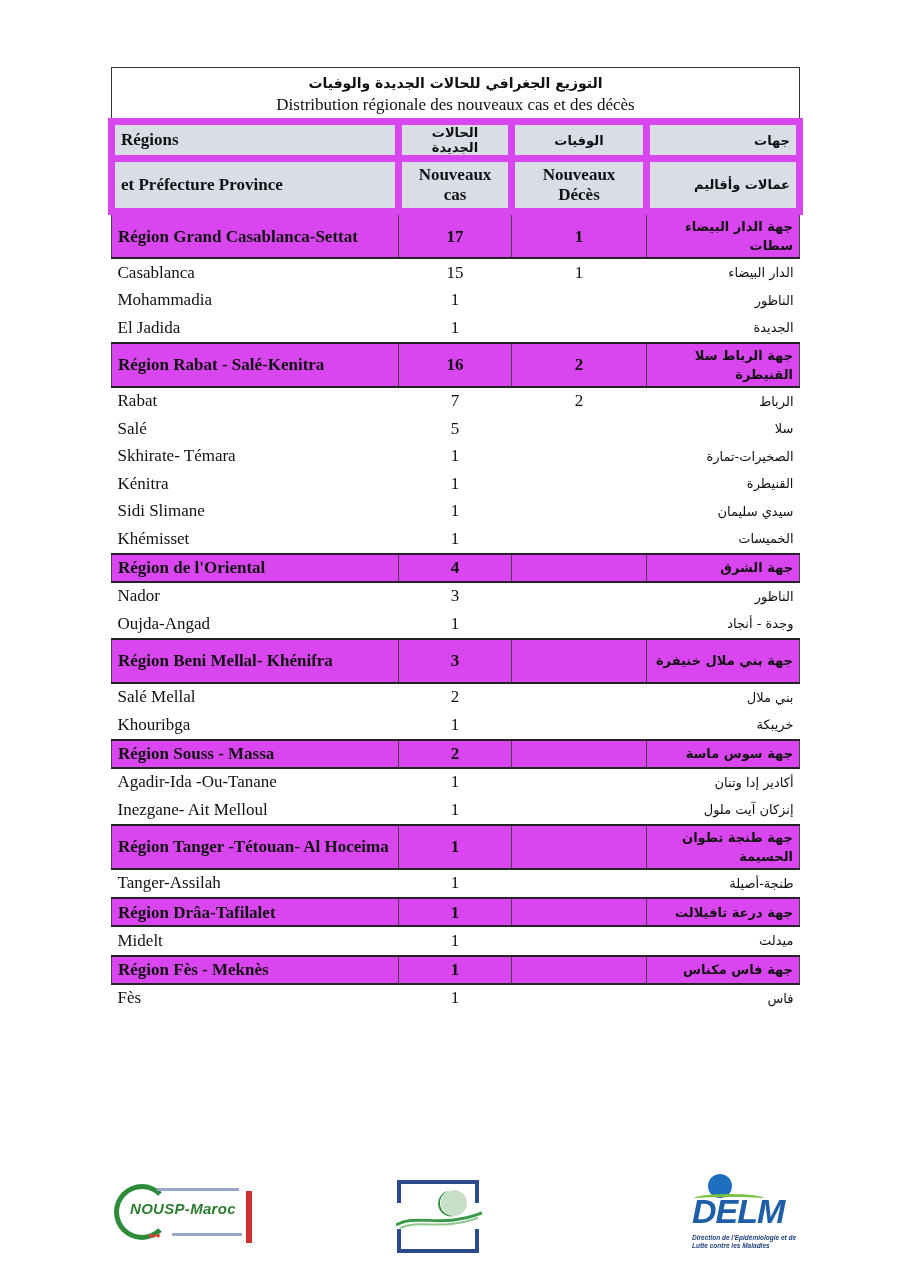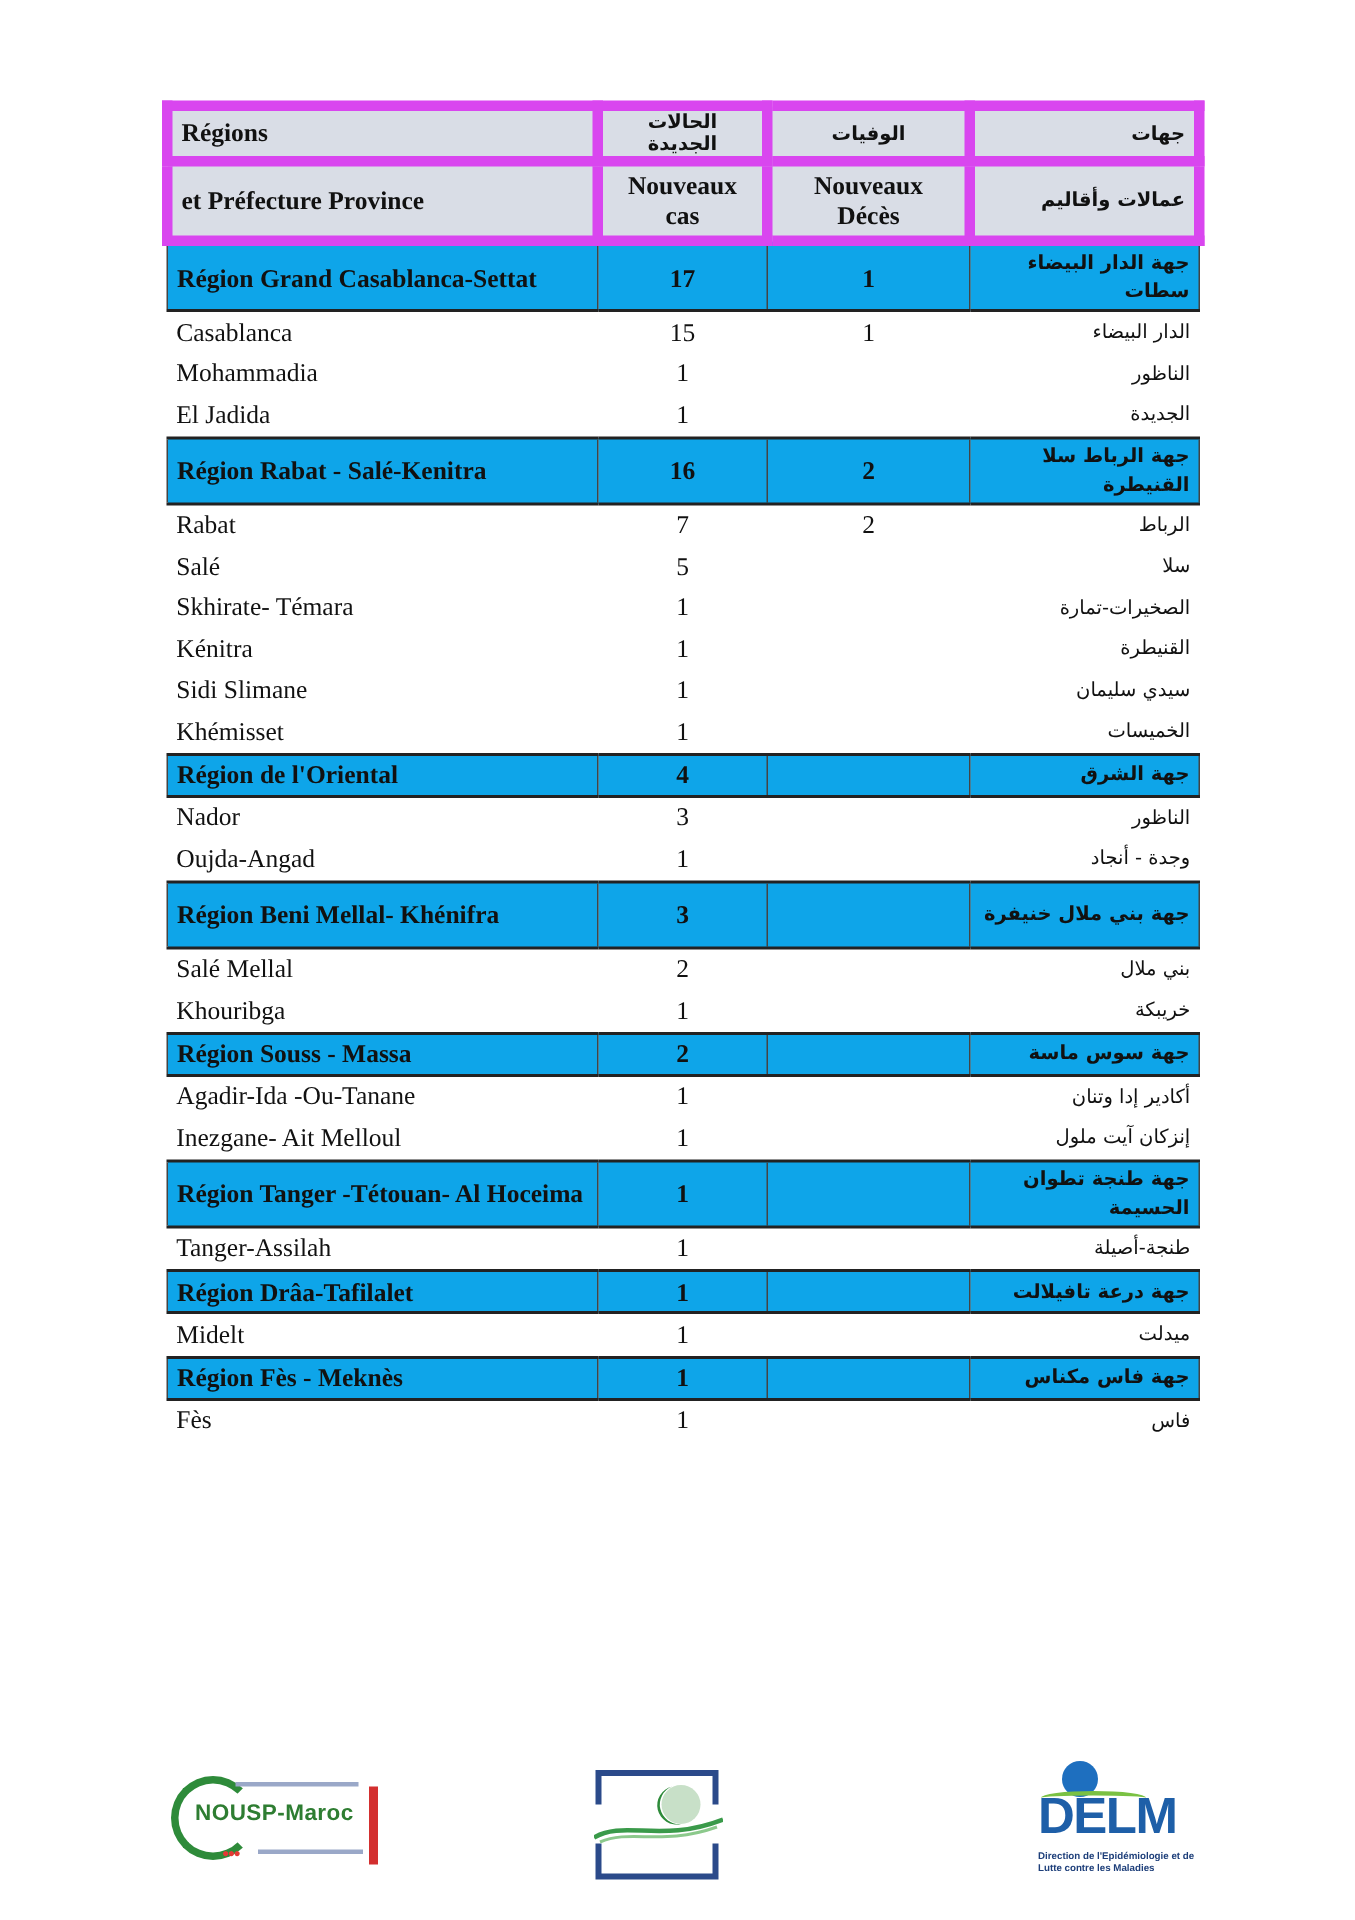--- a/index.html
+++ b/index.html
@@ -8,29 +8,29 @@
   .sheet { position: absolute; left: 108px; top: 67px; width: 688px; }
   table { border-collapse: collapse; width: 688px; table-layout: fixed; }
   col.c1 { width: 287px; } col.c2 { width: 113px; } col.c3 { width: 135px; } col.c4 { width: 153px; }
   td { padding: 0 6px; font-size: 17px; vertical-align: middle; }
   .title-cell { border: 1px solid #333; text-align: center; padding: 4px 6px 2px; line-height: 22px; }
   .title-ar { font-family: "DejaVu Sans", sans-serif; font-weight: bold; font-size: 14px; direction: rtl; }
   .title-fr { font-size: 17px; }
   tr.hdr td { background: #d9dde6; border: 7px solid #d946ef; font-weight: bold; }
   tr.hdr1 td { height: 26px; }
   tr.hdr2 td { height: 46px; line-height: 20px; }
-  tr.region td { background: #0ea5e9; border-top: 2px solid #222; border-bottom: 2px solid #222;
+  tr.region td { background: #d946ef; border-top: 2px solid #222; border-bottom: 2px solid #222;
                  border-left: 1px solid #444; border-right: 1px solid #444; font-weight: bold; height: 26px; line-height: 19px; }
   tr.region.tall td { height: 42px; }
   tr.sub td { height: 27.5px; border: none; }
   .num { text-align: center; }
   .ar { direction: rtl; text-align: right; font-family: "DejaVu Sans", sans-serif; font-size: 13px; }
   tr.region td.ar, tr.hdr td.ar { font-weight: bold; font-size: 13px; }
   tr.sub td.ar { font-size: 13px; }
-  .logos { position: absolute; top: 1170px; left: 0; width: 903px; height: 90px; }
+  .logos { position: absolute; top: 1170px; left: 0; width: 903px; height: 90px; font-style: italic; }
   .logo { position: absolute; }
   .nousp { left: 112px; top: 8px; width: 145px; height: 66px; }
   .nousp .arc { position: absolute; left: 2px; top: 6px; width: 56px; height: 56px; border: 5px solid #2e8b3a;
                 border-right-color: transparent; border-radius: 50%; box-sizing: border-box; }
   .nousp .txt { position: absolute; left: 18px; top: 22px; font-family: "Liberation Sans", sans-serif;
                 font-weight: bold; font-size: 15px; color: #2e7d32; letter-spacing: 0.3px; }
   .nousp .bar { position: absolute; left: 134px; top: 13px; width: 6px; height: 52px; background: #d32f2f; }
   .nousp .small1 { position: absolute; left: 45px; top: 10px; width: 82px; height: 3px; background: #9aa8c8; }
   .nousp .small2 { position: absolute; left: 60px; top: 55px; width: 70px; height: 3px; background: #9aa8c8; }
   .nousp .dots { position: absolute; left: 36px; top: 53px; font-size: 8px; color: #e53935; letter-spacing: -1px; }
@@ -48,20 +48,26 @@
 
 <div class="sheet">
   <table>
     <colgroup>
         <col class="c1">
         <col class="c2">
         <col class="c3">
         <col class="c4">
       </colgroup>
     <thead>
+      <tr>
+        <td colspan="4" class="title-cell">
+          <div class="title-ar">التوزيع الجغرافي للحالات الجديدة والوفيات</div>
+          <div class="title-fr">Distribution régionale des nouveaux cas et des décès</div>
+        </td>
+      </tr>
       <tr class="hdr hdr1">
         <td>Régions</td>
         <td class="ar" style="text-align:center">الحالات الجديدة</td>
         <td class="ar" style="text-align:center">الوفيات</td>
         <td class="ar">جهات</td>
       </tr>
       <tr class="hdr hdr2">
         <td>et Préfecture Province</td>
         <td class="num">Nouveaux cas</td>
         <td class="num">Nouveaux Décès</td>

